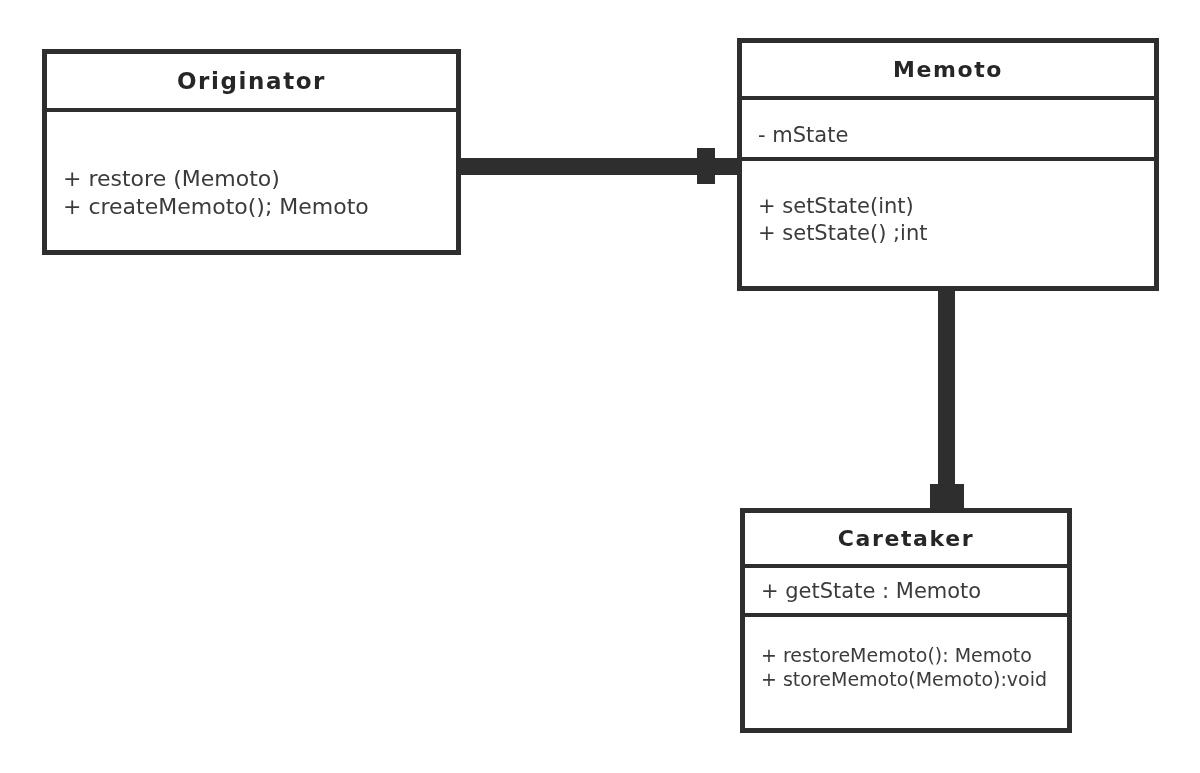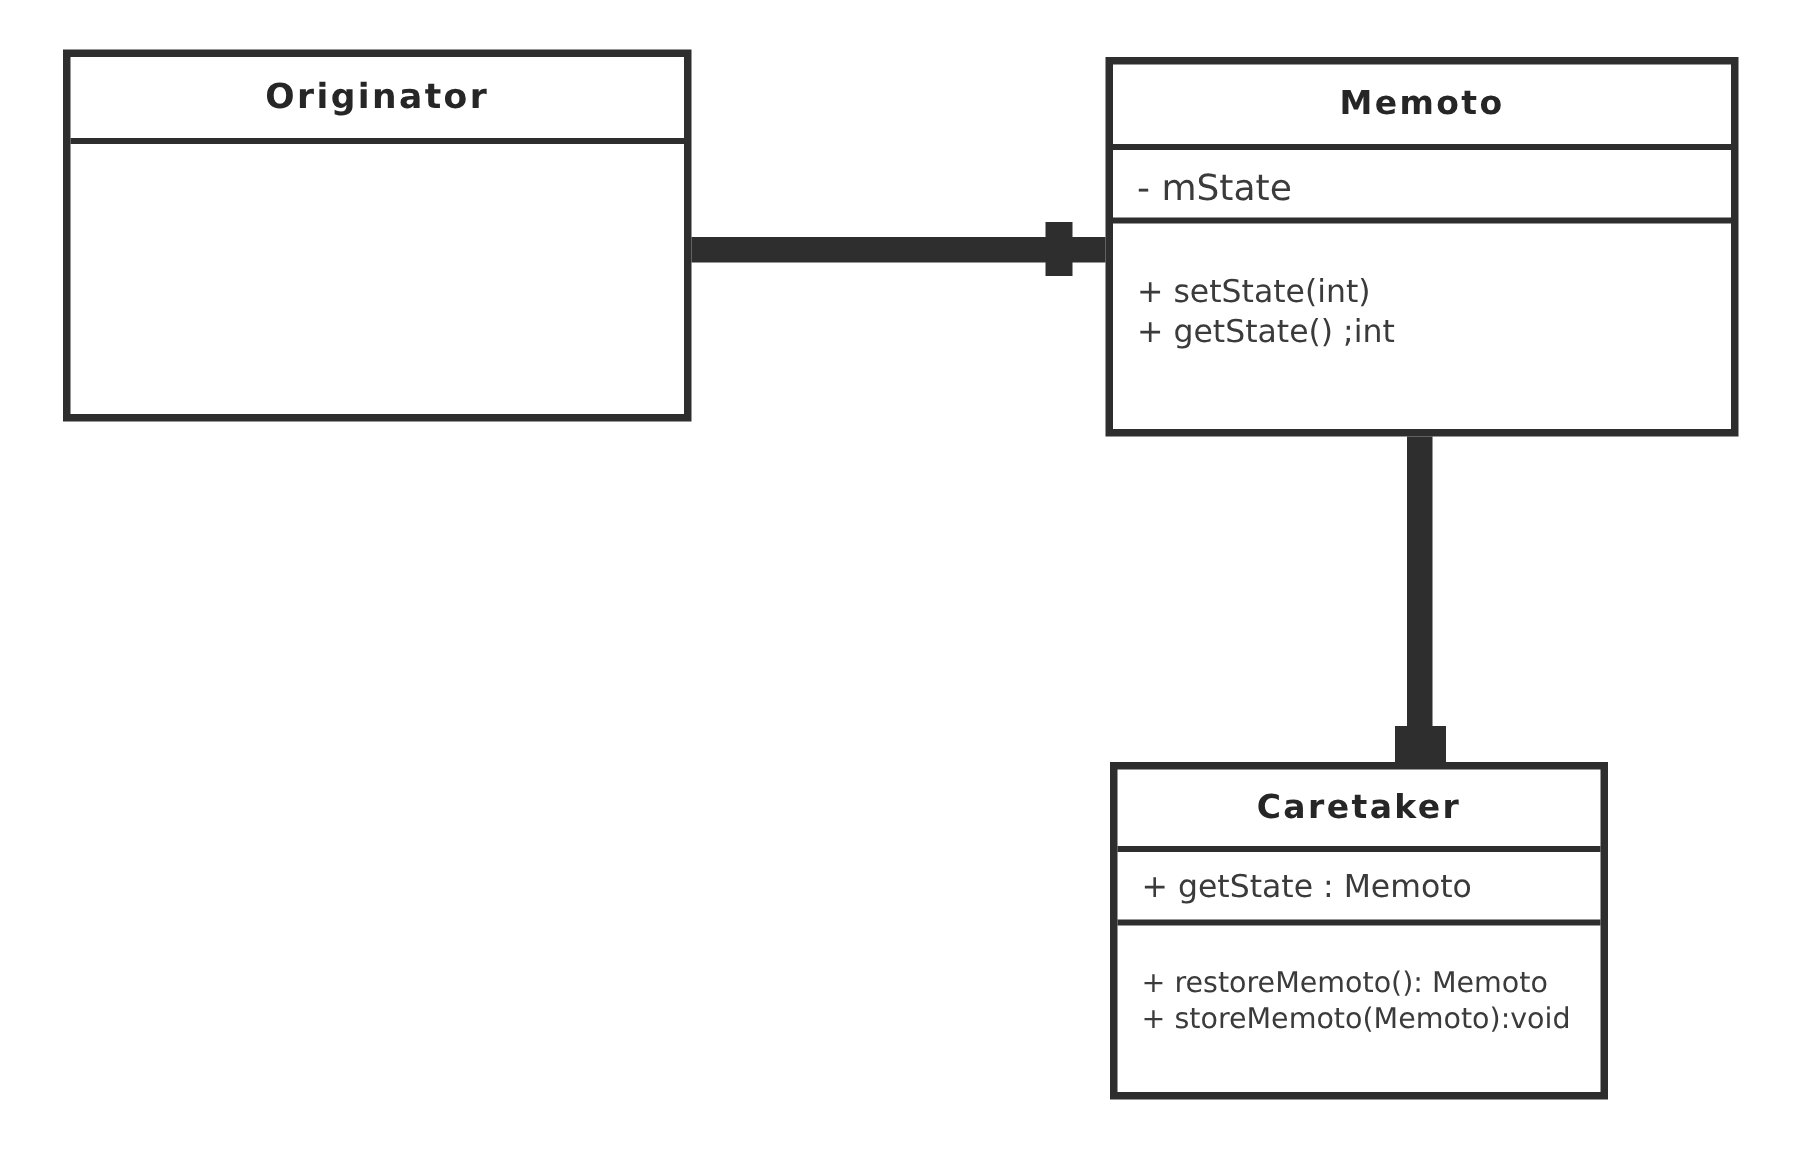--- a/index.html
+++ b/index.html
@@ -54,23 +54,23 @@
     border-bottom: 4px solid #2e2e2e;
   }
   .uml-member {
     white-space: pre;
     line-height: 1.28;
   }
 
   
   #class-originator {
     left: 42px;
-    top: 33px;
+    top: 49px;
     width: 419px;
-    height: 248px;
+    height: 206px;
   }
   #class-originator .uml-title {
     height: 58px;
     font-size: 23px;
   }
   #class-originator .uml-compartment {
     flex: 1 1 auto;
     font-size: 22px;
     padding-top: 53px;
   }
@@ -82,22 +82,23 @@
     width: 422px;
     height: 253px;
   }
   #class-memoto .uml-title {
     height: 57px;
     font-size: 22px;
     text-align: center;
   }
   #class-memoto .attributes {
     height: 49px;
-    font-size: 24px;
+    font-size: 21px;
     padding-top: 10px;
+    margin-top: 12px;
   }
   #class-memoto .operations {
     flex: 1 1 auto;
     font-size: 21px;
     padding-top: 8px;
     margin-top: 24px;
   }
 
   
   #class-caretaker {
@@ -164,30 +165,34 @@
 <div id="canvas">
 
   <div class="edge-line" id="edge-originator-memoto-line"></div>
   <div id="edge-originator-memoto-marker"></div>
 
   <div class="edge-line" id="edge-memoto-caretaker-line"></div>
   <div id="edge-memoto-caretaker-marker"></div>
 
   <div class="uml-class" id="class-originator">
     <div class="uml-title">Originator</div>
+    <div class="uml-compartment operations">
+      <div class="uml-member">+ restore (Memoto)</div>
+      <div class="uml-member">+ createMemoto(); Memoto</div>
+    </div>
   </div>
 
   <div class="uml-class" id="class-memoto">
     <div class="uml-title">Memoto</div>
     <div class="uml-compartment attributes divided">
       <div class="uml-member">- mState</div>
     </div>
     <div class="uml-compartment operations">
       <div class="uml-member">+ setState(int)</div>
-      <div class="uml-member">+ getState() ;int</div>
+      <div class="uml-member">+ setState() ;int</div>
     </div>
   </div>
 
   <div class="uml-class" id="class-caretaker">
     <div class="uml-title">Caretaker</div>
     <div class="uml-compartment attributes divided">
       <div class="uml-member">+ getState : Memoto</div>
     </div>
     <div class="uml-compartment operations">
       <div class="uml-member">+ restoreMemoto(): Memoto</div>

